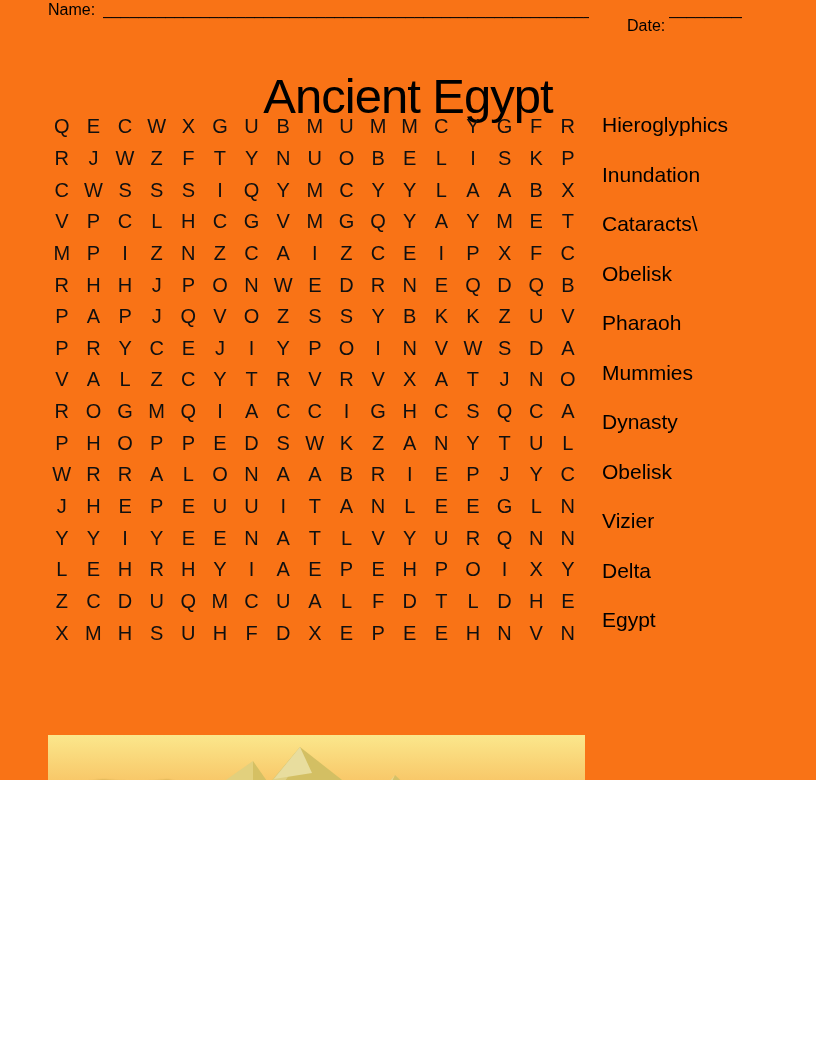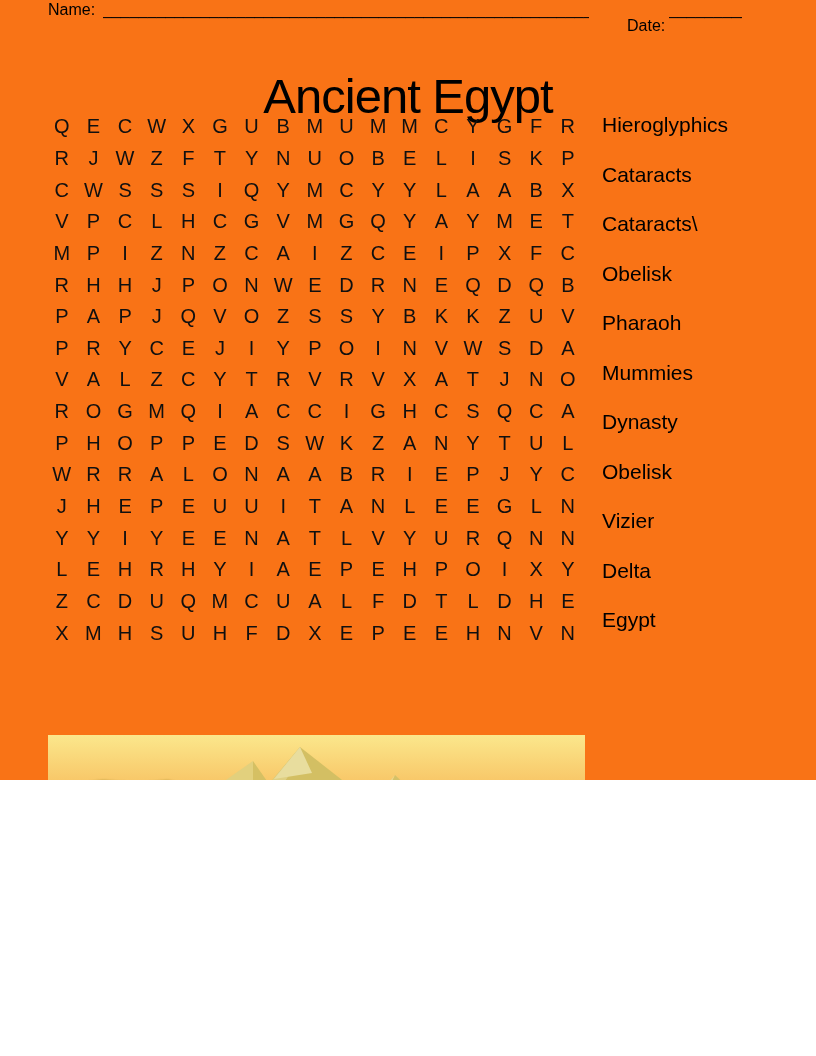--- a/index.html
+++ b/index.html
@@ -367,21 +367,21 @@
       <div class="cell">E</div>
       <div class="cell">E</div>
       <div class="cell">H</div>
       <div class="cell">N</div>
       <div class="cell">V</div>
       <div class="cell">N</div>
     </div>
 
   <ul class="word-list">
       <li>Hieroglyphics</li>
-      <li>Cataracts</li>
+      <li>Inundation</li>
       <li>Cataracts\</li>
       <li>Obelisk</li>
       <li>Pharaoh</li>
       <li>Mummies</li>
       <li>Dynasty</li>
       <li>Obelisk</li>
       <li>Vizier</li>
       <li>Delta</li>
       <li>Egypt</li>
     </ul>

